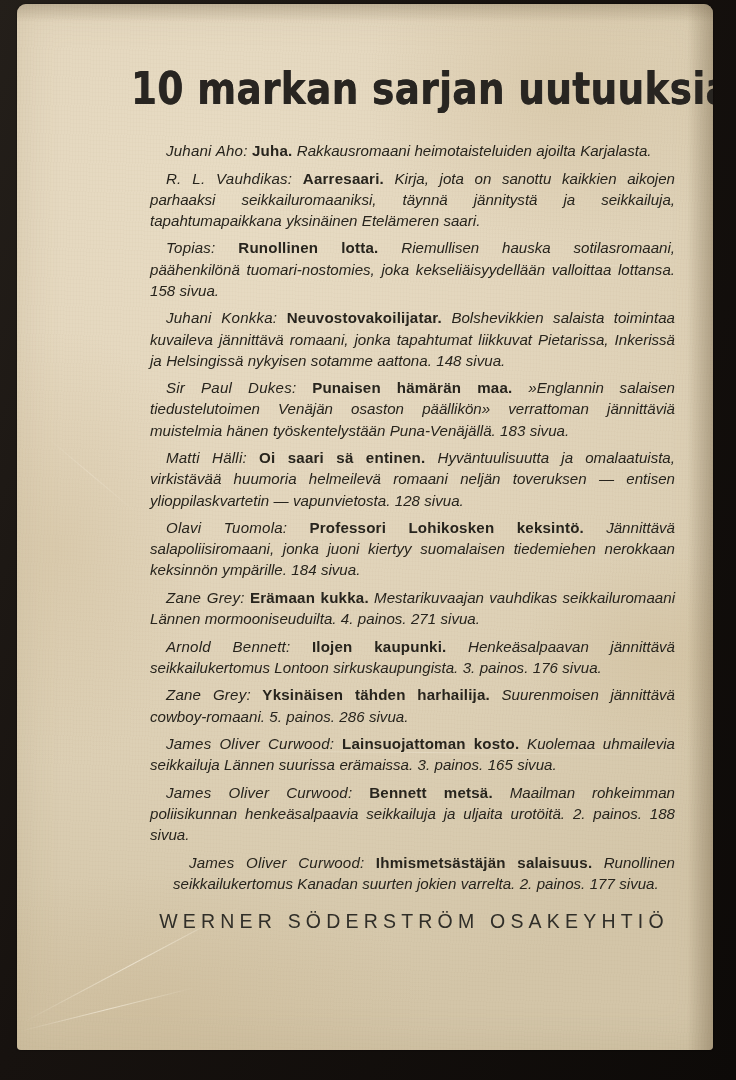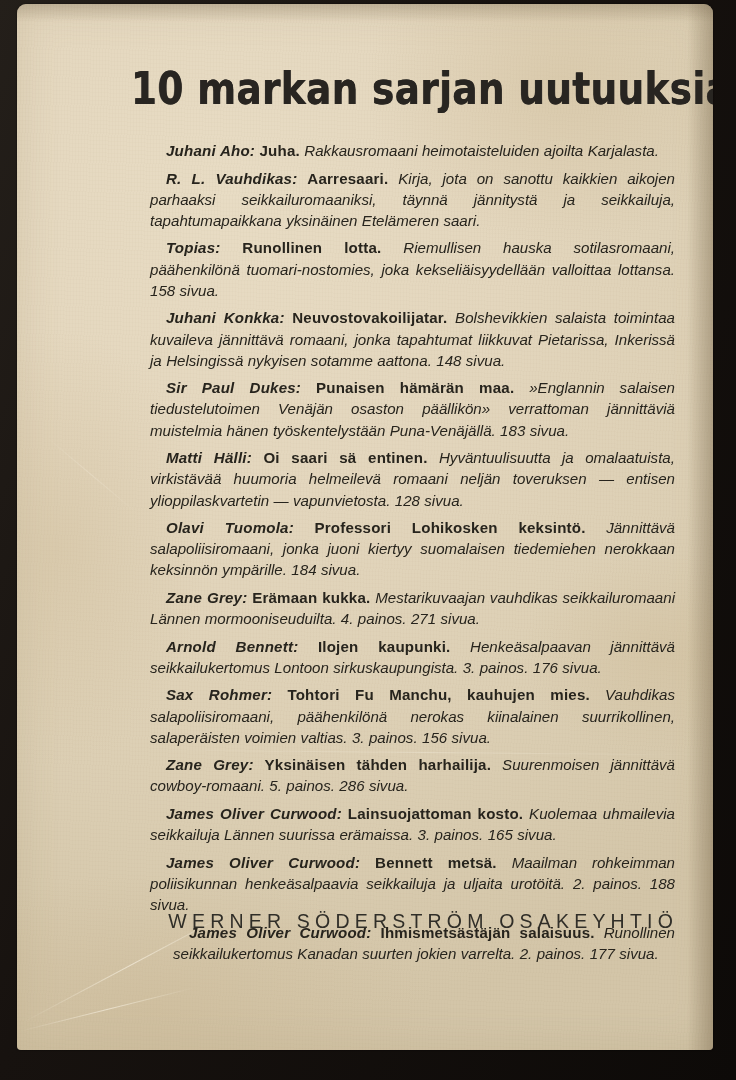--- a/index.html
+++ b/index.html
@@ -127,39 +127,39 @@
     text-indent: 16px;
     font-size: 15.1px;
     line-height: 21.2px;
     margin: 0 0 6.3px 0;
     hyphens: manual;
     word-spacing: 0.2px;
   }
   .entry:last-child { margin-bottom: 0; margin-left: 23px; }
 
   .entry .author {
-    font-weight: bold;
+    font-weight: normal;
     font-style: italic;
     letter-spacing: 0.2px;
   }
   .entry .title {
     font-weight: bold;
     letter-spacing: 0.2px;
   }
   .entry .desc {
     font-weight: normal;
     font-style: italic;
   }
 
   #publisher {
     position: absolute;
     left: 133px;
     top: 905px;
     width: 528px;
-    text-align: right;
+    text-align: center;
     font-size: 19.5px;
     line-height: 24px;
     letter-spacing: 5.2px;
     color: #32302a;
     font-weight: normal;
     white-space: nowrap;
   }
 
   
   #entries, #title, #publisher {
@@ -190,21 +190,20 @@
       <div id="entries">
           <p class="entry"><span class="author">Juhani Aho:</span> <span class="title">Juha.</span> <span class="desc">Rakkausromaani heimotaisteluiden ajoilta Karjalasta.</span></p>
           <p class="entry"><span class="author">R. L. Vauhdikas:</span> <span class="title">Aarresaari.</span> <span class="desc">Kirja, jota on sanottu kaikkien aikojen parhaaksi seikkailuromaaniksi, täynnä jännitystä ja seikkailuja, tapahtumapaikkana yksinäinen Etelämeren saari.</span></p>
           <p class="entry"><span class="author">Topias:</span> <span class="title">Runollinen lotta.</span> <span class="desc">Riemullisen hauska sotilasromaani, päähenkilönä tuomari-nostomies, joka kekseliäisyydellään valloittaa lottansa. 158 sivua.</span></p>
           <p class="entry"><span class="author">Juhani Konkka:</span> <span class="title">Neuvostovakoilijatar.</span> <span class="desc">Bolshevikkien salaista toimintaa kuvaileva jännittävä romaani, jonka tapahtumat liikkuvat Pietarissa, Inkerissä ja Helsingissä nykyisen sotamme aattona. 148 sivua.</span></p>
           <p class="entry"><span class="author">Sir Paul Dukes:</span> <span class="title">Punaisen hämärän maa.</span> <span class="desc">»Englannin salaisen tiedustelutoimen Venäjän osaston päällikön» verrattoman jännittäviä muistelmia hänen työskentelystään Puna-Venäjällä. 183 sivua.</span></p>
           <p class="entry"><span class="author">Matti Hälli:</span> <span class="title">Oi saari sä entinen.</span> <span class="desc">Hyväntuulisuutta ja omalaatuista, virkistävää huumoria helmeilevä romaani neljän toveruksen — entisen ylioppilaskvartetin — vapunvietosta. 128 sivua.</span></p>
           <p class="entry"><span class="author">Olavi Tuomola:</span> <span class="title">Professori Lohikosken keksintö.</span> <span class="desc">Jännittävä salapoliisiromaani, jonka juoni kiertyy suomalaisen tiedemiehen nerokkaan keksinnön ympärille. 184 sivua.</span></p>
           <p class="entry"><span class="author">Zane Grey:</span> <span class="title">Erämaan kukka.</span> <span class="desc">Mestarikuvaajan vauhdikas seikkailuromaani Lännen mormooniseuduilta. 4. painos. 271 sivua.</span></p>
           <p class="entry"><span class="author">Arnold Bennett:</span> <span class="title">Ilojen kaupunki.</span> <span class="desc">Henkeäsalpaavan jännittävä seikkailukertomus Lontoon sirkuskaupungista. 3. painos. 176 sivua.</span></p>
-          <p class="entry"><span class="author">Sax Rohmer:</span> <span class="title">Tohtori Fu Manchu, kauhujen mies.</span> <span class="desc">Vauhdikas salapoliisiromaani, päähenkilönä nerokas kiinalainen suurrikollinen, salaperäisten voimien valtias. 3. painos. 156 sivua.</span></p>
           <p class="entry"><span class="author">Zane Grey:</span> <span class="title">Yksinäisen tähden harhailija.</span> <span class="desc">Suurenmoisen jännittävä cowboy-romaani. 5. painos. 286 sivua.</span></p>
           <p class="entry"><span class="author">James Oliver Curwood:</span> <span class="title">Lainsuojattoman kosto.</span> <span class="desc">Kuolemaa uhmailevia seikkailuja Lännen suurissa erämaissa. 3. painos. 165 sivua.</span></p>
           <p class="entry"><span class="author">James Oliver Curwood:</span> <span class="title">Bennett metsä.</span> <span class="desc">Maailman rohkeimman poliisikunnan henkeäsalpaavia seikkailuja ja uljaita urotöitä. 2. painos. 188 sivua.</span></p>
           <p class="entry"><span class="author">James Oliver Curwood:</span> <span class="title">Ihmismetsästäjän salaisuus.</span> <span class="desc">Runollinen seikkailukertomus Kanadan suurten jokien varrelta. 2. painos. 177 sivua.</span></p>
         </div>
 
       <div id="publisher">WERNER SÖDERSTRÖM OSAKEYHTIÖ</div>
 
     </div>
   </div>

